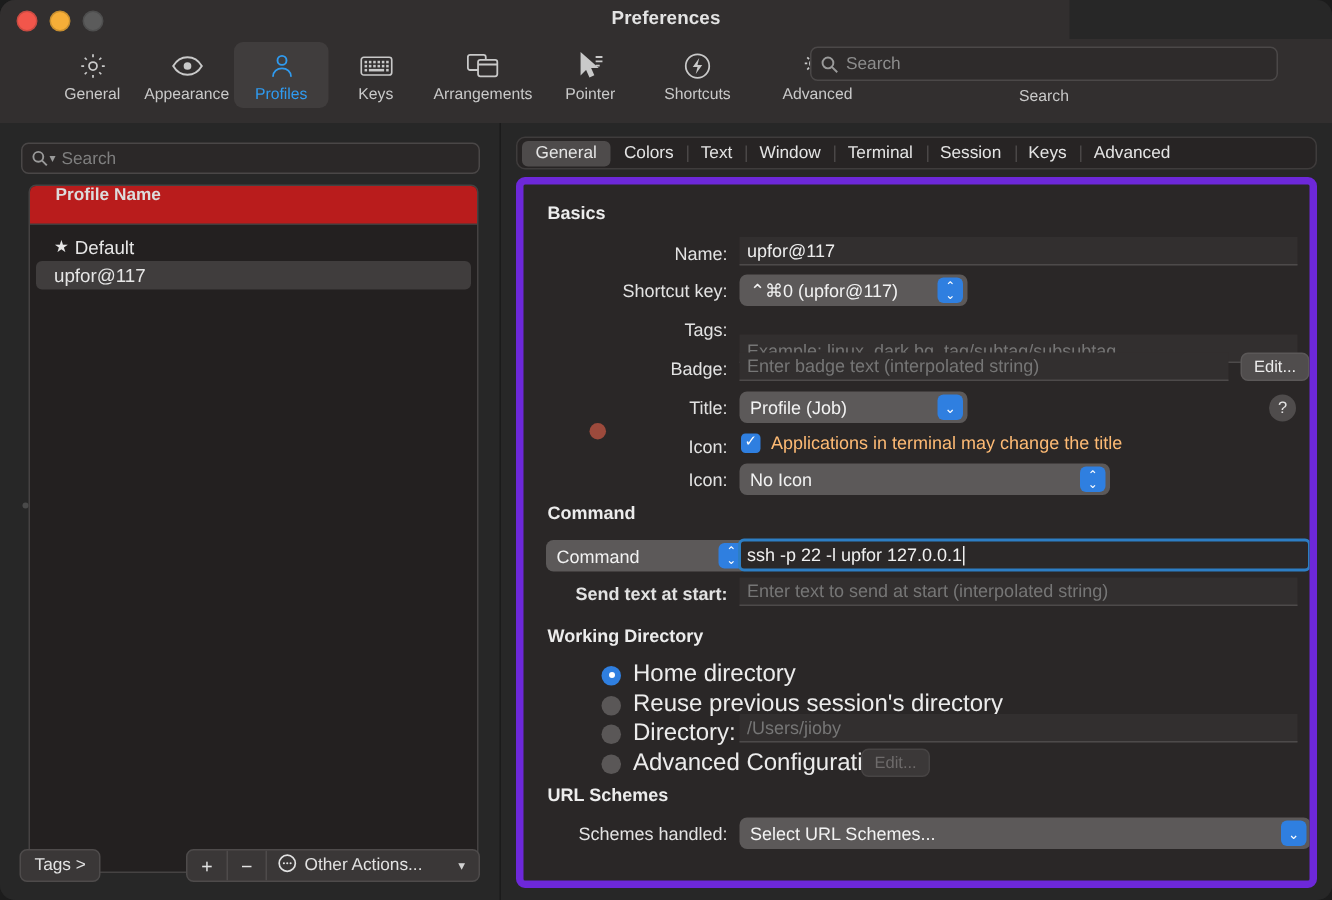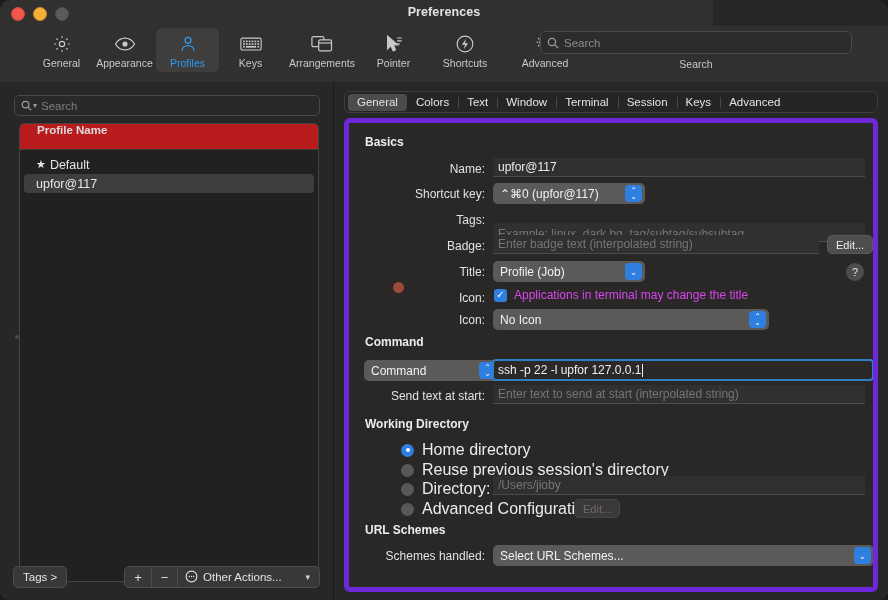--- a/index.html
+++ b/index.html
@@ -310,21 +310,21 @@
     font-size: 11px; color: #e3e3e3;
   }
 
   .checkrow { position: absolute; display: flex; align-items: center; }
   .checkbox {
     width: 13px; height: 13px; border-radius: 3px;
     background: #2f7fe0;
     display: flex; align-items: center; justify-content: center;
     color: #fff; font-size: 10px; line-height: 1;
   }
-  .checkrow .lbl { margin-left: 7px; font-size: 12px; color: #d946ef; }
+  .checkrow .lbl { margin-left: 7px; font-size: 12px; color: #fdba74; }
 
   .radiorow { position: absolute; display: flex; align-items: center; }
   .radio {
     width: 13px; height: 13px; border-radius: 50%;
     background: #5a5757;
     display: flex; align-items: center; justify-content: center;
   }
   .radio.on { background: #2f7fe0; }
   .radio.on::after {
     content: ""; width: 4px; height: 4px; border-radius: 50%; background: #fff;
@@ -592,21 +592,21 @@
         <div class="reddot" style="left:44px; top:159px;"></div>
 
         <div class="checkrow" style="left:145px; top:165px;">
           <span class="checkbox">✓</span>
           <span class="lbl">Applications in terminal may change the title</span>
         </div>
 
         <div class="fld-label" style="left:66px; top:168px; width:70px; top:168px;" style2="">Icon:</div>
 
         <div class="fld-label" style="left:66px; top:190px; width:70px;">Icon:</div>
-        <div class="popup" style="left:144px; top:186px; width:276px;">
+        <div class="popup" style="left:144px; top:186px; width:247px;">
           <span>No Icon</span>
           <span class="arrows right">
               <span>⌃</span>
               <span>⌄</span>
             </span>
         </div>
 
         <div class="sec-title" style="left:16px; top:212px;">Command</div>
 
         <div class="popup" style="left:15px; top:237px; width:135px;">
@@ -614,21 +614,21 @@
           <span class="arrows right">
               <span>⌃</span>
               <span>⌄</span>
             </span>
         </div>
         <div class="focusfield" style="left:143px; top:236px; width:382px;">
           <span>ssh -p 22 -l upfor 127.0.0.1</span>
           <span class="caret"></span>
         </div>
 
-        <div class="fld-label" style="left:16px; top:266px; width:120px;">Send text at start:</div>
+        <div class="fld-label" style="left:16px; top:266px; width:120px;font-weight:bold;">Send text at start:</div>
         <div class="textfield placeholder" style="left:144px; top:262px; width:372px;">
           <span>Enter text to send at start (interpolated string)</span>
         </div>
 
         <div class="sec-title" style="left:16px; top:294px;">Working Directory</div>
 
         <div class="radiorow" style="left:52px; top:318px;">
           <span class="radio on"></span>
           <span class="lbl">Home directory</span>
         </div>

